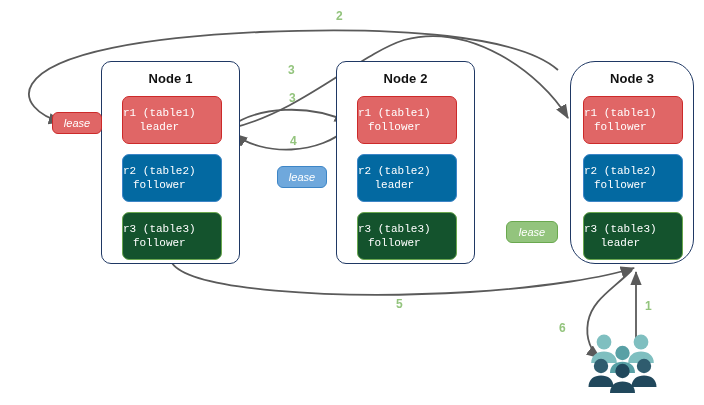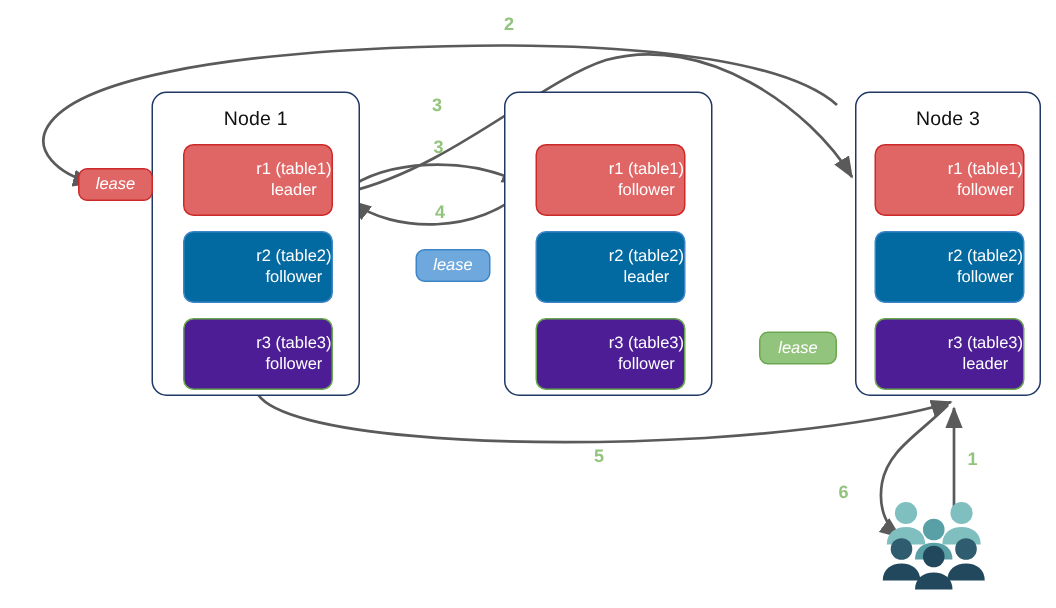--- a/index.html
+++ b/index.html
@@ -15,36 +15,37 @@
   .node-box{
     position:absolute;
     border:1.4px solid #1f3864;
     border-radius:10px;
     background:#ffffff;
     box-sizing:border-box;
   }
   .node-title{
     position:absolute;left:0;right:0;top:9px;
     text-align:center;
-    font-size:13px;font-weight:normal;color:#111111;
+    font-size:13px;font-weight:bold;color:#111111;
     letter-spacing:.1px;
   }
   .replica{
     position:absolute;
     border-radius:7px;
     box-sizing:border-box;
-    display:flex;align-items:center;justify-content:flex-end;
+    display:flex;align-items:center;justify-content:flex-start;
     text-align:center;
     color:#ffffff;
     font-size:11px;
     line-height:14px;
+    font-family:Liberation Mono, monospace;
   }
   .rep-red   {background:#e06666;border:1.4px solid #cc2a2a;}
   .rep-blue  {background:#0369a1;border:1.4px solid #3d85c6;}
-  .rep-green {background:#4c1d95;border:1.4px solid #6aa84f;}
+  .rep-green {background:#14532d;border:1.4px solid #6aa84f;}
 
   .lease{
     position:absolute;
     border-radius:6px;
     box-sizing:border-box;
     display:flex;align-items:center;justify-content:center;
     color:#ffffff;font-size:11px;
     height:22px;
     font-style:italic;
   }
@@ -109,20 +110,21 @@
 
     <div class="replica rep-green" style="left:20px;top:150px;width:100px;height:48px;">
       <span>
         <span>r3 (table3)</span><br>
         <span>follower</span>
       </span>
     </div>
   </div>
 
   <div class="node-box" style="left:336px;top:61px;width:139px;height:203px;">
+    <div class="node-title">Node 2</div>
 
     <div class="replica rep-red" style="left:20px;top:34px;width:100px;height:48px;">
       <span>
         <span>r1 (table1)</span><br>
         <span>follower</span>
       </span>
     </div>
 
     <div class="replica rep-blue" style="left:20px;top:92px;width:100px;height:48px;">
       <span>
@@ -132,21 +134,21 @@
     </div>
 
     <div class="replica rep-green" style="left:20px;top:150px;width:100px;height:48px;">
       <span>
         <span>r3 (table3)</span><br>
         <span>follower</span>
       </span>
     </div>
   </div>
 
-  <div class="node-box" style="left:570px;top:61px;width:124px;height:203px;">
+  <div class="node-box" style="left:570px;top:61px;width:124px;height:203px;border-radius:25px;">
     <div class="node-title">Node 3</div>
 
     <div class="replica rep-red" style="left:12px;top:34px;width:100px;height:48px;">
       <span>
         <span>r1 (table1)</span><br>
         <span>follower</span>
       </span>
     </div>
 
     <div class="replica rep-blue" style="left:12px;top:92px;width:100px;height:48px;">

